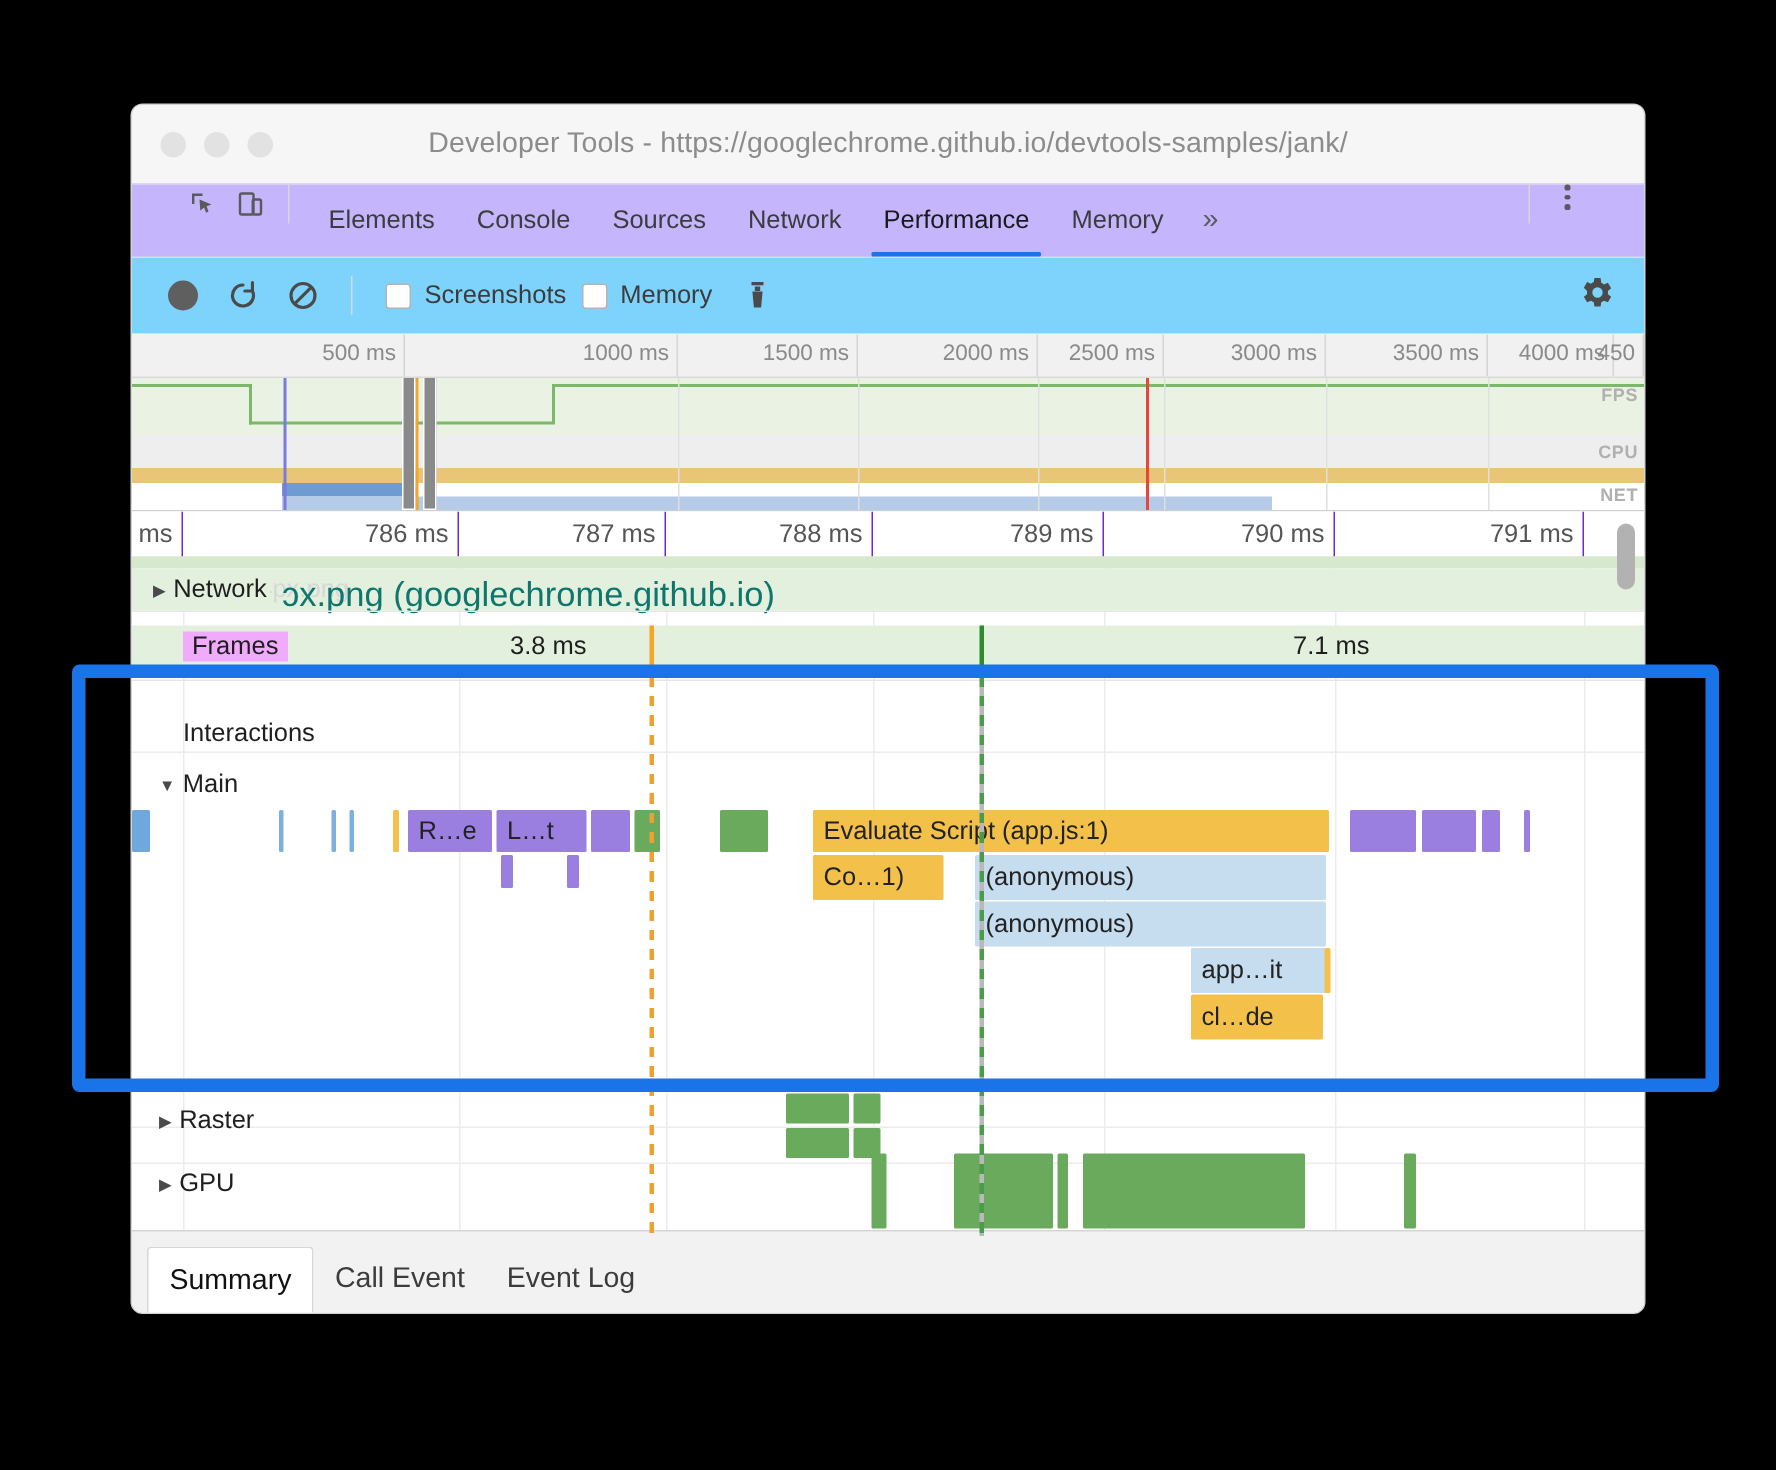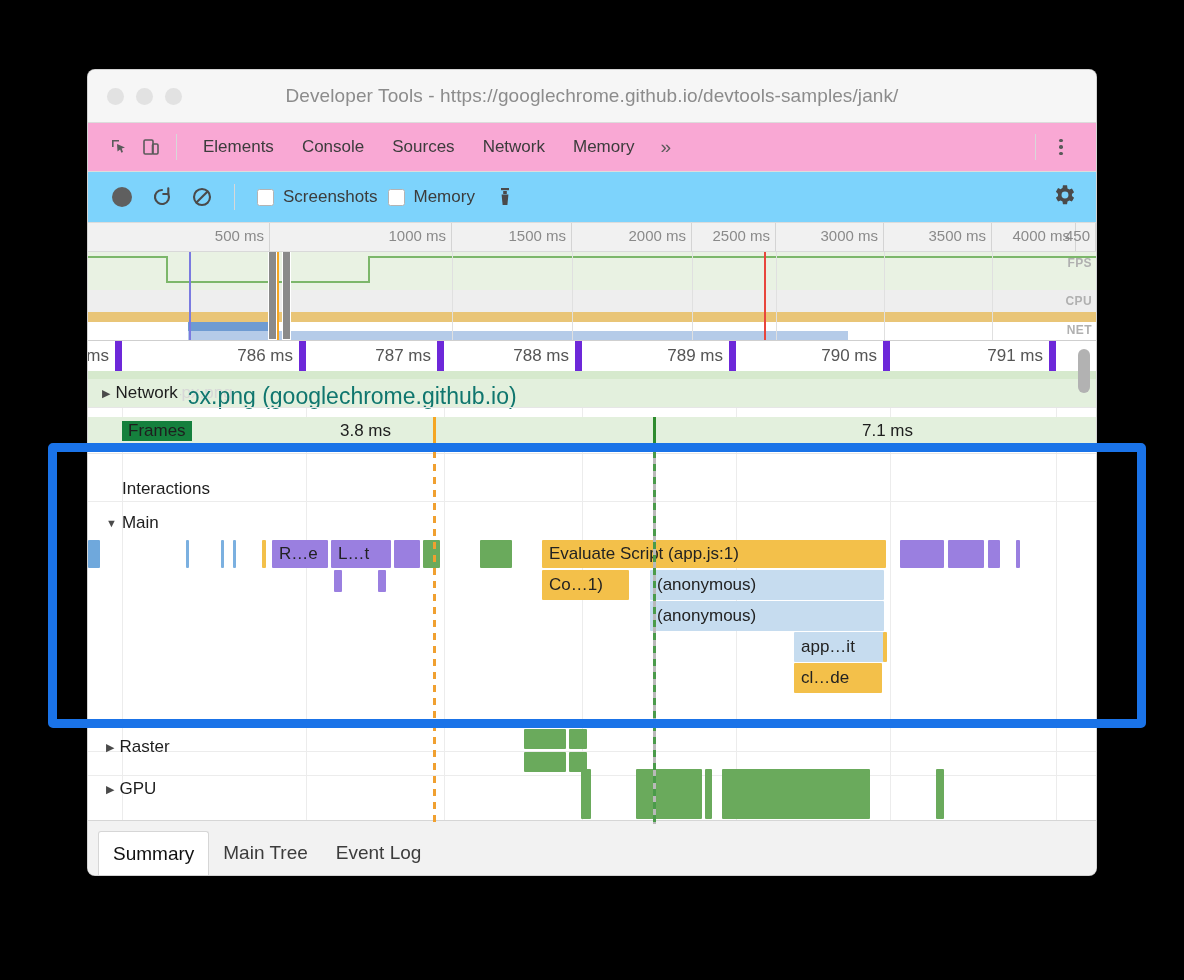--- a/index.html
+++ b/index.html
@@ -26,22 +26,22 @@
   .lights{display:flex;gap:12px;margin-left:19px;}
   .light{width:17px;height:17px;border-radius:50%;background:#e2e2e2;}
   .title-text{
     position:absolute;left:0;right:0;text-align:center;
     font-size:19px;color:#8c8c8c;letter-spacing:.1px;
     pointer-events:none;white-space:nowrap;
   }
 
   
   .tabstrip{
-    height:48px;background:#f9a8d4;border-bottom:1px solid #dcdcdc;
-    display:flex;align-items:center;padding:0 12px;position:relative;
+    height:48px;background:#c4b5fd;border-bottom:1px solid #dcdcdc;
+    display:flex;align-items:flex-start;padding:0 28px;position:relative;
   }
   .tool-ico{
     width:26px;height:26px;margin-left:6px;display:flex;
     align-items:center;justify-content:center;color:#5a5a5a;
   }
   .vsep{width:1px;height:26px;background:#d8d8d8;margin:0 12px;}
   .tabs{display:flex;align-items:center;height:100%;}
   .tab{
     padding:0 14px;height:100%;display:flex;align-items:center;
     font-size:17px;color:#3c3c3c;position:relative;white-space:nowrap;
@@ -99,21 +99,21 @@
   .netbar2{position:absolute;height:9px;background:#b5cbe8;}
   .ovgrid{position:absolute;top:0;bottom:0;width:1px;background:#e0e0e0;}
   .ovline{position:absolute;top:0;bottom:0;width:2px;}
   .selhandle{position:absolute;top:-28px;bottom:0;width:9px;background:#8a8a8a;border:1px solid #fff;box-sizing:border-box;}
 
   
   .detail{position:relative;height:483px;background:#fff;overflow:hidden;}
   .druler{
     position:relative;height:30px;background:#fff;border-bottom:1px solid #e2e2e2;
   }
-  .druler .dtk{position:absolute;top:0;height:30px;border-right:7px solid #6d28d9;box-sizing:border-box;}
+  .druler .dtk{position:absolute;top:0;height:30px;border-right:1px solid #6d28d9;box-sizing:border-box;}
   .druler .dtk span{position:absolute;right:6px;top:5px;font-size:17px;color:#555;white-space:nowrap;}
   .dgrid{position:absolute;top:30px;bottom:0;width:1px;background:#ececec;}
 
   .rowlabel{
     position:absolute;font-size:17px;color:#1e1e1e;white-space:nowrap;z-index:6;
   }
   .tri{display:inline-block;font-size:11px;color:#4a4a4a;margin-right:5px;vertical-align:1px;}
 
   .netrow{position:absolute;left:0;right:0;background:#e3f0dd;}
   .netghost{
@@ -195,20 +195,21 @@
             <rect x="3" y="3" width="9" height="14" rx="1.2" fill="none" stroke="#5a5a5a" stroke-width="1.6"></rect>
             <rect x="11.5" y="7" width="5.5" height="10" rx="1.2" fill="none" stroke="#5a5a5a" stroke-width="1.6"></rect>
           </svg>
       </div>
       <div class="vsep"></div>
       <div class="tabs">
         <div class="tab">Elements</div>
         <div class="tab">Console</div>
         <div class="tab">Sources</div>
         <div class="tab">Network</div>
+        <div class="tab active">Performance</div>
         <div class="tab">Memory</div>
         <div class="chev">»</div>
       </div>
       <div class="spacer"></div>
       <div class="vsep"></div>
       <div class="kebab">
           <i></i>
           <i></i>
           <i></i>
         </div>
@@ -359,21 +360,21 @@
       <div class="netrow" style="top:30px;height:8px;background:#d6e9cd"></div>
       <div class="netrow" style="top:38px;height:28px"></div>
       <div class="netghost" style="left:18px;top:42px">logo-1024px.png</div>
       <div class="rowlabel" style="left:14px;top:42px;background:#e3f0dd;padding-right:2px">
         <span class="tri">▶</span><span>Network</span>
       </div>
       <div class="nettext" style="left:100px;top:42px">ɔx.png (googlechrome.github.io)</div>
       <div style="position:absolute;left:0;right:0;top:66px;height:1px;background:#e6e6e6"></div>
 
       <div class="framesrow" style="top:76px;height:34px"></div>
-      <div class="rowlabel" style="left:34px;top:80px;background:#15803d;padding:0 6px">Frames</div>
+      <div class="rowlabel" style="left:34px;top:80px;background:#f0abfc;padding:0 6px">Frames</div>
       <div class="frmtxt" style="left:252px;top:80px">3.8 ms</div>
       <div class="frmtxt" style="left:774px;top:80px">7.1 ms</div>
       <div style="position:absolute;left:0;right:0;top:112px;height:1px;background:#e6e6e6"></div>
 
       <div class="rowlabel" style="left:34px;top:138px">Interactions</div>
       <div style="position:absolute;left:0;right:0;top:160px;height:1px;background:#ececec"></div>
 
       <div class="rowlabel" style="left:18px;top:172px">
         <span class="tri">▼</span><span>Main</span>
       </div>
@@ -446,21 +447,21 @@
       <div class="vmark solid-g" style="left:565px;top:76px;height:34px"></div>
       <div class="vmark dashed-o" style="left:345px;top:110px;bottom:0"></div>
       <div class="vmark dashed-g" style="left:565px;top:110px;bottom:0"></div>
 
       <div class="scrollthumb" style="top:8px;height:44px"></div>
     </div>
 
     <div class="drawer">
       <div class="dtabs">
         <div class="dtab active">Summary</div>
-        <div class="dtab">Main Tree</div>
+        <div class="dtab">Call Event</div>
         <div class="dtab">Event Log</div>
       </div>
     </div>
 
   </div>
 
   <div class="hlbox" style="left:48px;top:443px;width:1080px;height:267px"></div>
 
 </div>
 

